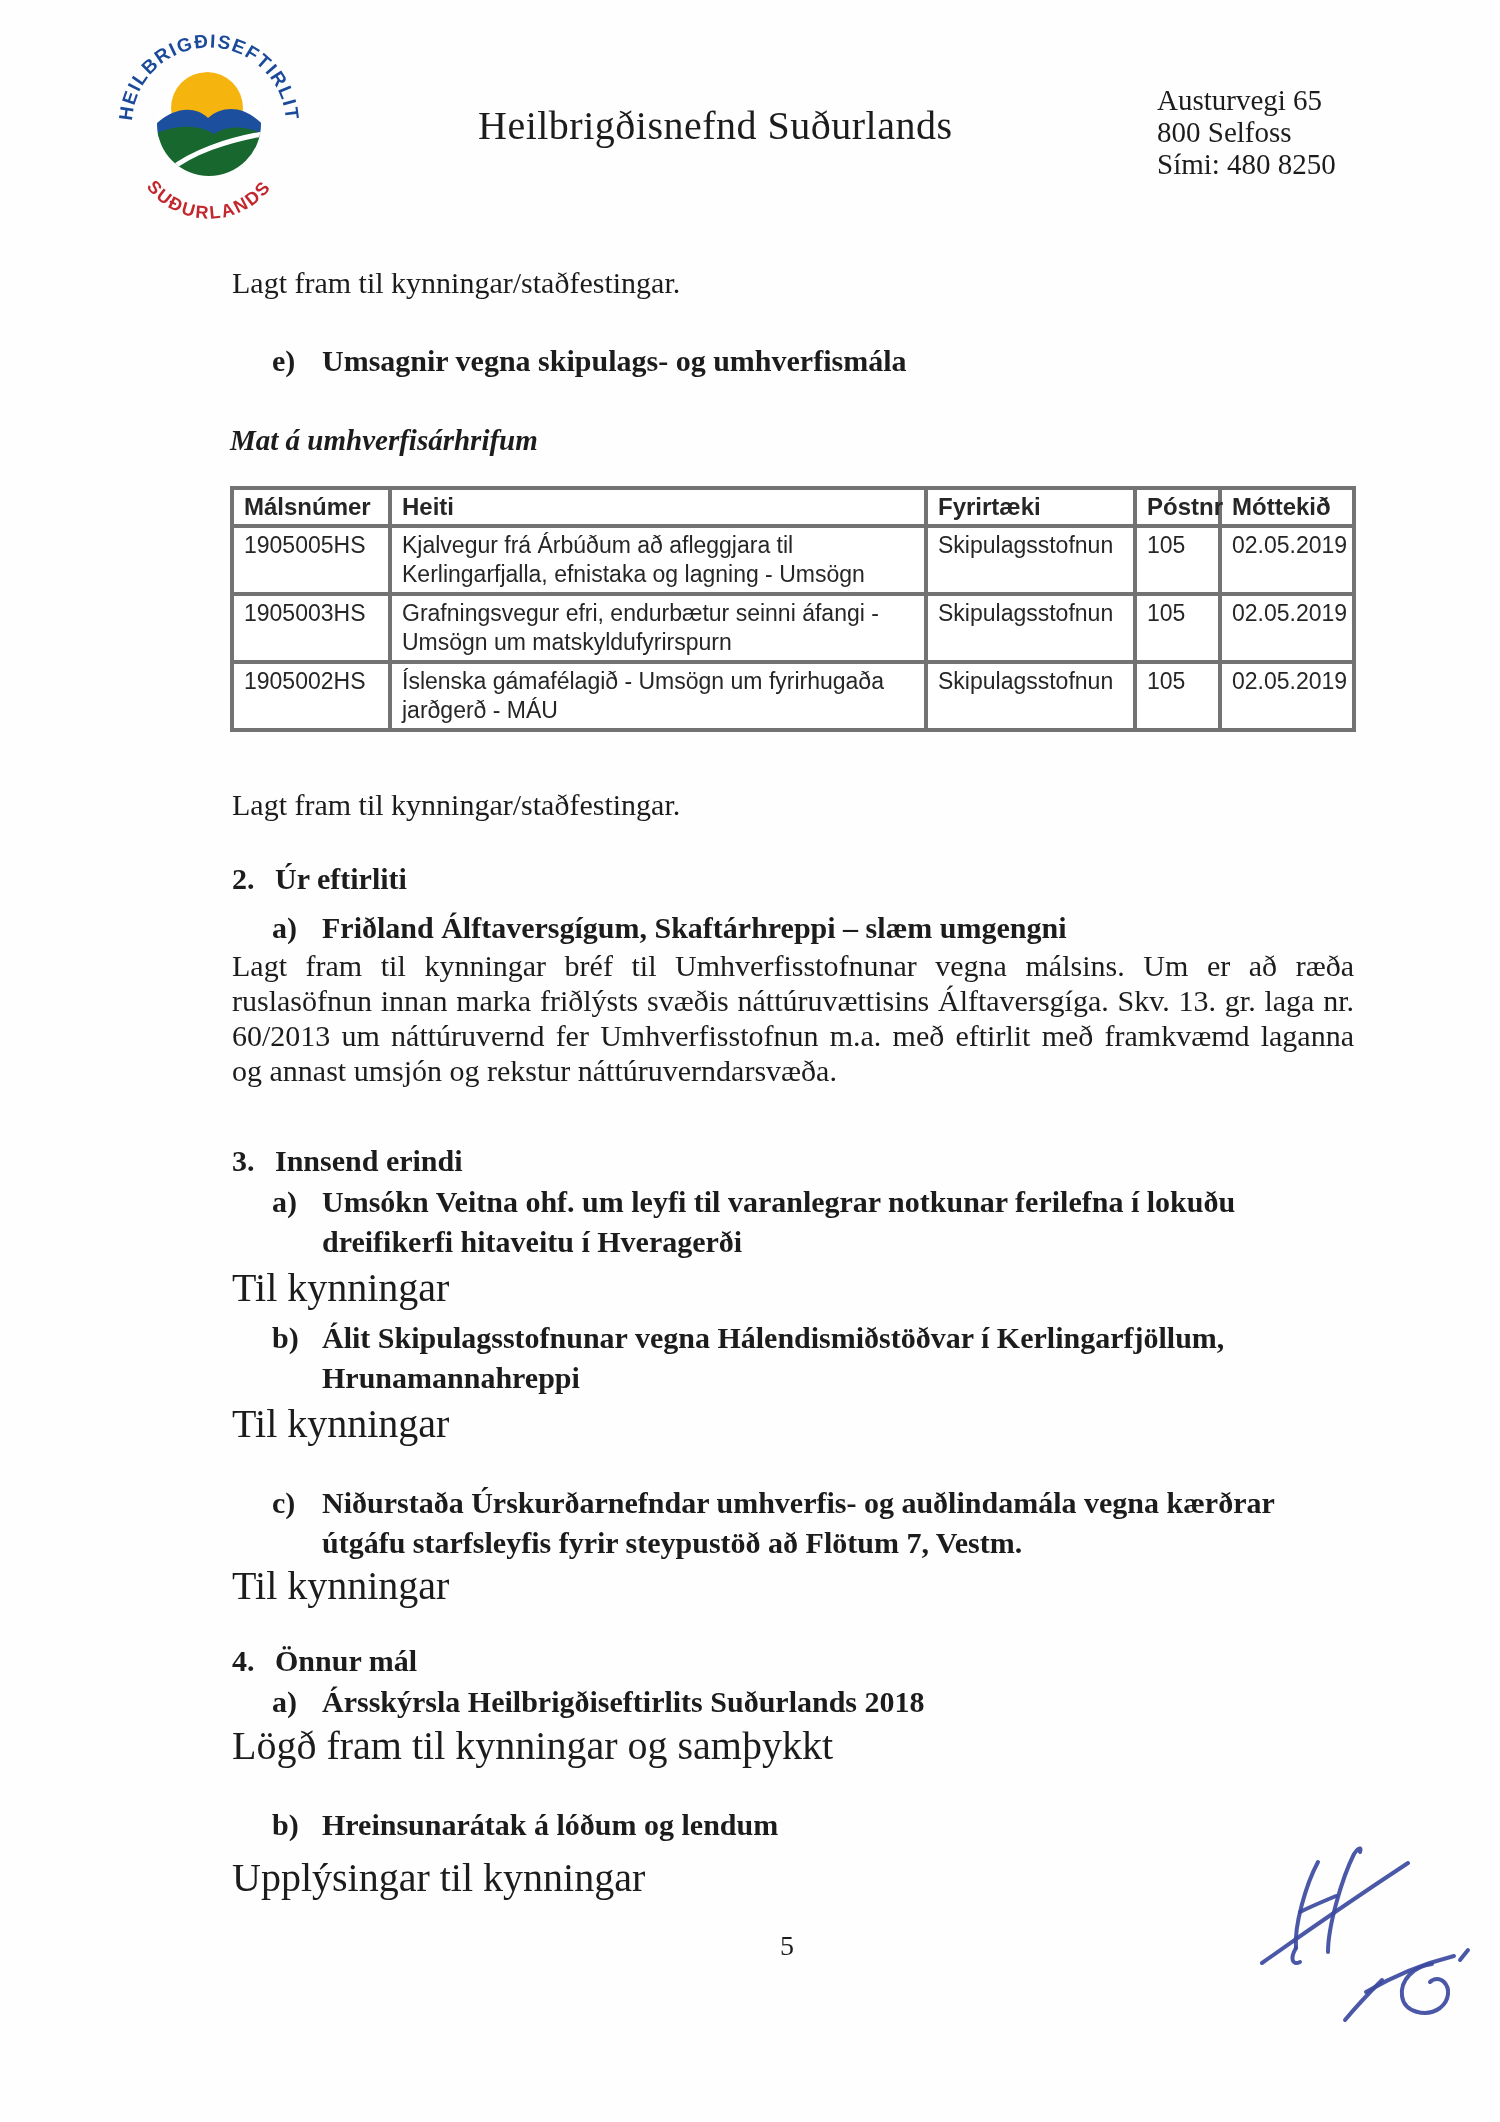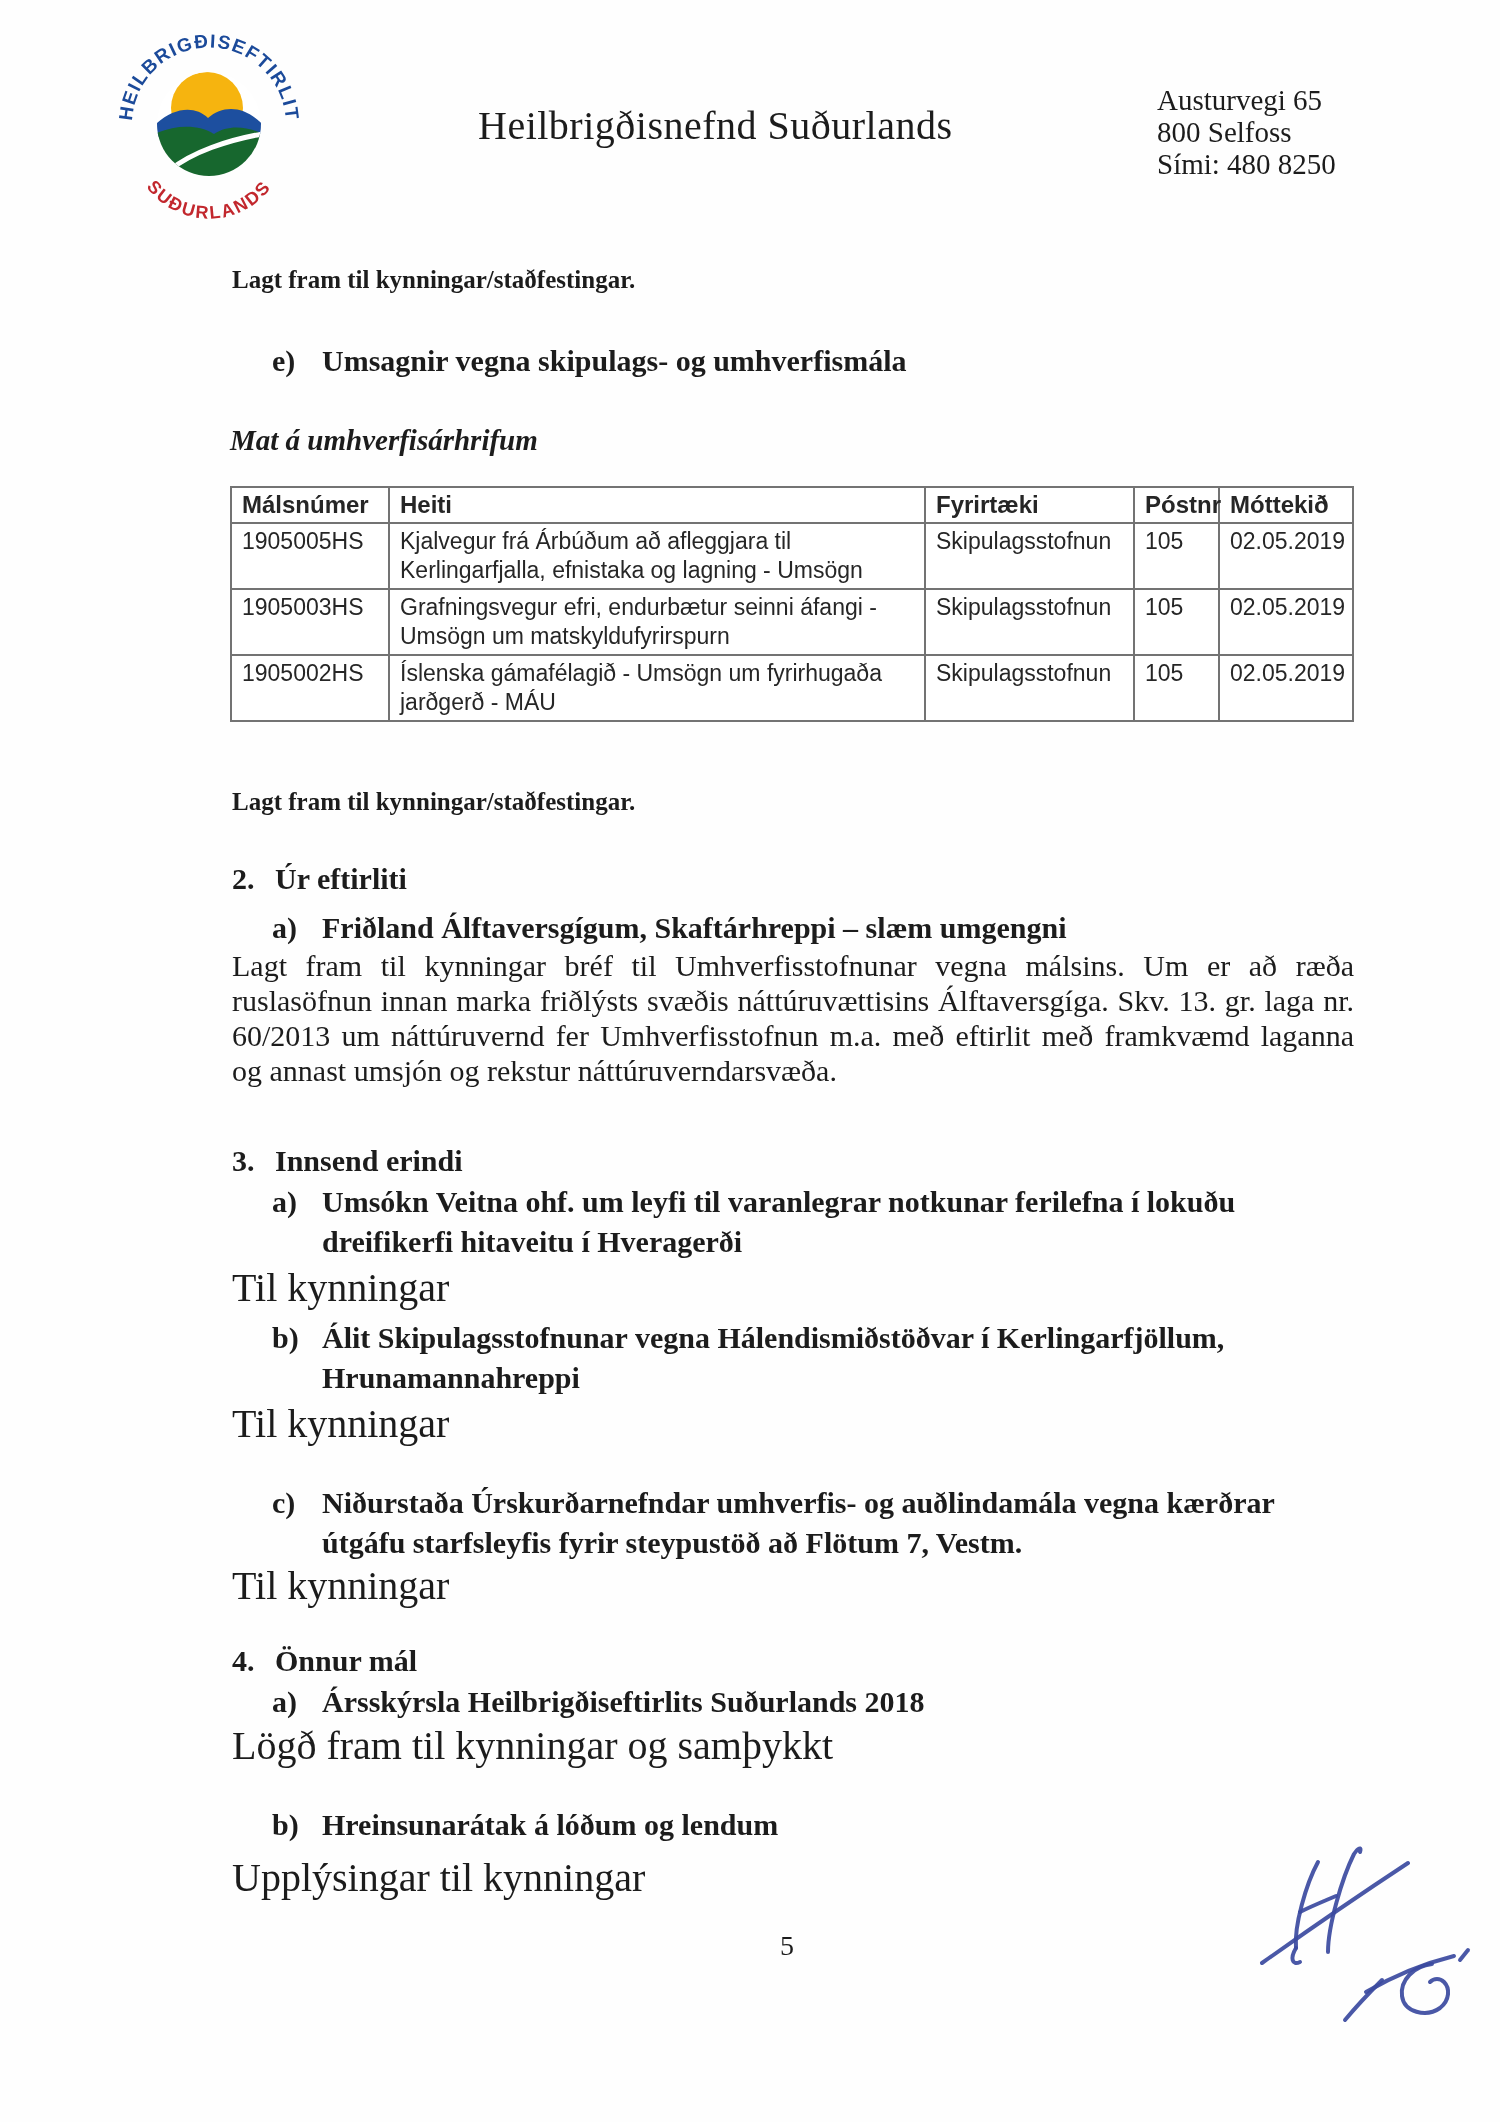--- a/index.html
+++ b/index.html
@@ -12,34 +12,34 @@
   
   .org-title{left:478px;top:102px;font-size:40px;letter-spacing:.5px;}
   .address{left:1157px;top:84px;font-size:29px;line-height:32px;}
 
   
   .logo{left:104px;top:24px;width:210px;height:200px;}
   .logo .arc-top{fill:#1b4a9a;font-family:"Liberation Sans",sans-serif;font-weight:bold;font-size:19px;letter-spacing:1.5px;}
   .logo .arc-bot{fill:#c2272d;font-family:"Liberation Sans",sans-serif;font-weight:bold;font-size:18px;letter-spacing:2px;}
 
   
-  .bold-line{font-weight:bold;font-size:25px;white-space:nowrap;}
+  .bold-line{font-weight:normal;font-size:30px;white-space:nowrap;}
   .caption{font-weight:bold;font-style:italic;font-size:29px;}
   .heading{display:flex;font-weight:bold;font-size:30px;}
   .heading .num{width:43px;flex:none;}
   .item{display:flex;font-weight:bold;font-size:30px;line-height:40px;align-items:flex-start;}
   .item .ilabel{width:50px;flex:none;}
   .item .ititle{width:1032px;}
   .note{font-size:40px;}
   .para{width:1122px;font-size:30px;line-height:35px;text-align:justify;}
 
   
   .doc-table{border-collapse:collapse;width:1122px;table-layout:fixed;
     font-family:"Liberation Sans",sans-serif;color:#262626;background:#fff;}
-  .doc-table th,.doc-table td{border:2px solid #737373;text-align:left;vertical-align:top;padding:3px 10px;}
+  .doc-table th,.doc-table td{border:4px solid #737373;text-align:left;vertical-align:top;padding:3px 10px;}
   .doc-table th{font-size:24px;font-weight:bold;height:28px;}
   .doc-table td{font-size:23px;line-height:29px;height:56px;margin-top:11px;}
 
   .page-number{left:780px;top:1930px;font-size:28px;}
   .signature{left:1170px;top:1840px;width:310px;height:215px;}
   .signature path{fill:none;stroke:#3b4aa0;stroke-width:4;stroke-linecap:round;opacity:.92;}
 </style>
 </head>
 <body>
 

